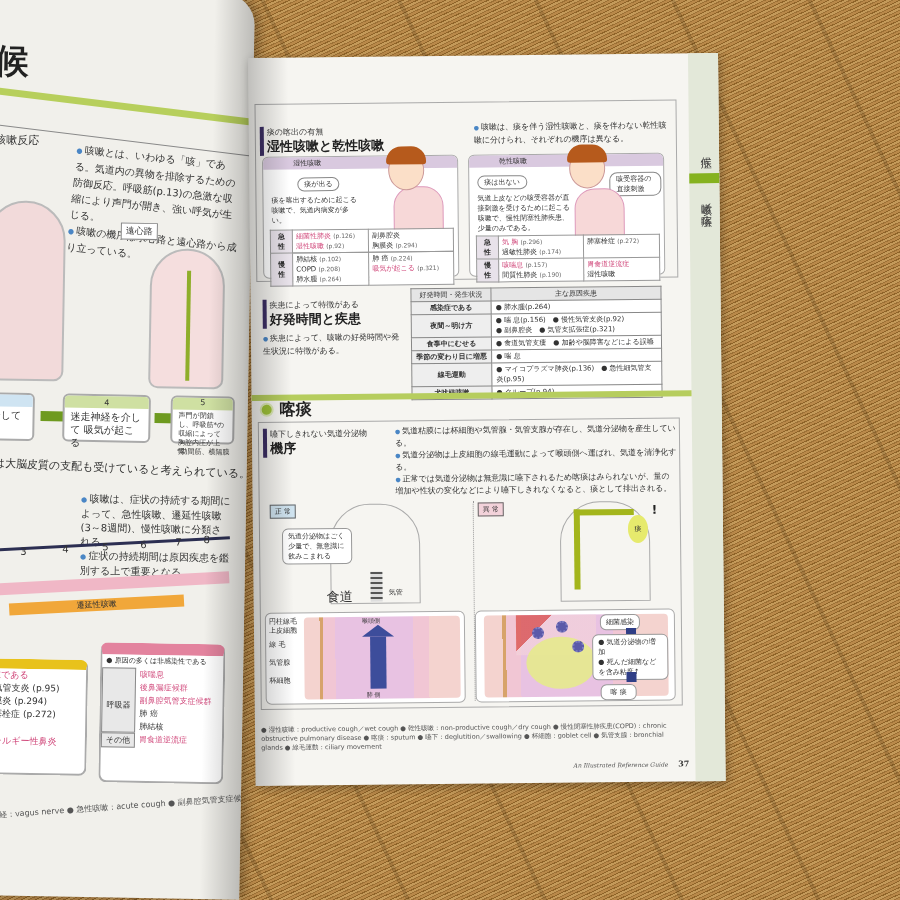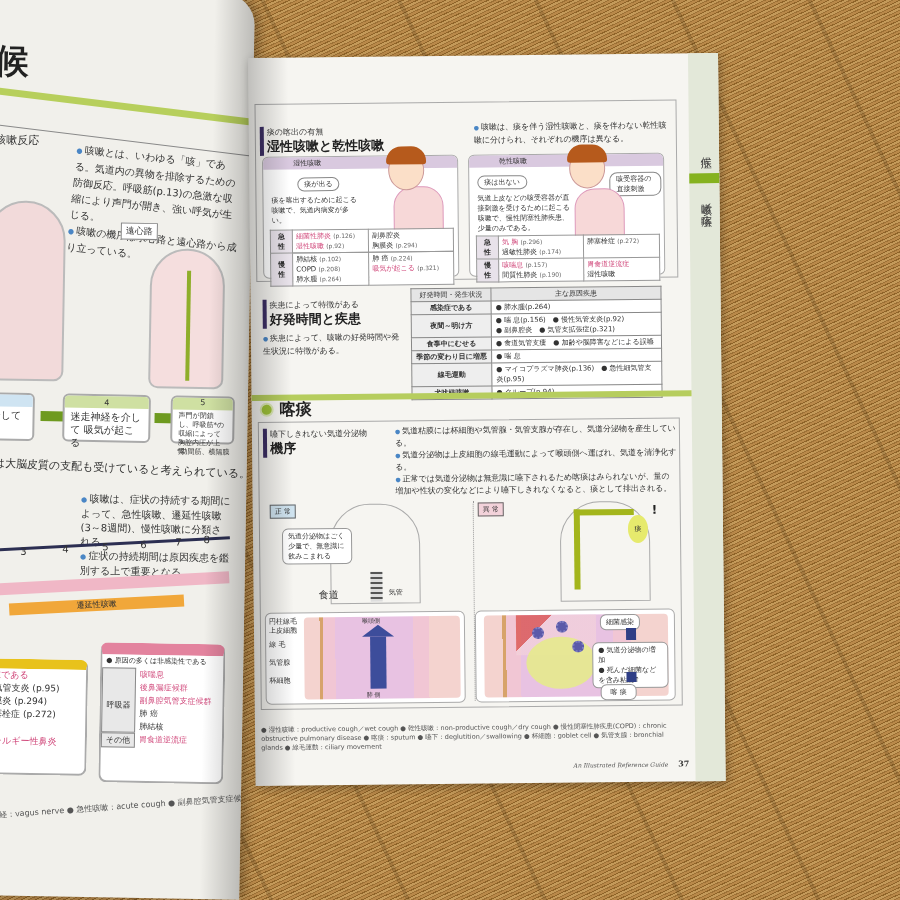--- a/index.html
+++ b/index.html
@@ -285,21 +285,21 @@
       <p>気道粘膜には杯細胞や気管腺・気管支腺が存在し、気道分泌物を産生している。</p>
       <p>気道分泌物は上皮細胞の線毛運動によって喉頭側へ運ばれ、気道を清浄化する。</p>
       <p>正常では気道分泌物は無意識に嚥下されるため喀痰はみられないが、量の増加や性状の変化などにより嚥下しきれなくなると、痰として排出される。</p>
     </div>
     <div class="dash"></div>
 
     <div class="stag" style="left:10px;top:82px">正 常</div>
     <div style="position:absolute;left:70px;top:82px;width:90px;height:100px;border:1px solid #aaa;border-radius:40px 40px 0 0"></div>
     <div class="callout" style="left:22px;top:106px;width:70px">気道分泌物はごく少量で、無意識に飲みこまれる</div>
     <div style="position:absolute;left:110px;top:150px;width:12px;height:30px;background:repeating-linear-gradient(#555 0 2px,#ddd 2px 5px)"></div>
-    <div style="position:absolute;left:58px;top:166px;font-size:10px;color:#333">食道</div>
+    <div style="position:absolute;left:66px;top:166px;font-size:13px;color:#333">食道</div>
     <div style="position:absolute;left:128px;top:166px;font-size:7px;color:#333">気管</div>
     <div class="diag" style="left:4px;top:190px;width:200px;height:92px">
       <div class="tlabels" style="left:3px;top:4px;width:30px">
         <div style="line-height:9px">円柱線毛上皮細胞</div>
         <div>線 毛</div>
         <div>気管腺</div>
         <div>杯細胞</div>
       </div>
       <div class="tissue" style="left:38px;top:4px;width:156px;height:82px"></div>
       <div style="position:absolute;left:96px;top:4px;font-size:6px;color:#333">喉頭側</div>
@@ -315,21 +315,21 @@
     <div style="position:absolute;left:392px;top:84px;font-size:12px;font-weight:bold;color:#222">!</div>
     <div class="diag" style="left:214px;top:190px;width:200px;height:92px;overflow:hidden">
       <div class="tissue" style="left:8px;top:4px;width:184px;height:82px"></div>
       <div class="abn-bg" style="left:40px;top:4px;width:80px;height:40px;opacity:.7"></div>
       <div class="mucus" style="left:50px;top:26px;width:70px;height:52px"></div>
       <div class="germ" style="left:56px;top:16px"></div>
       <div class="germ" style="left:80px;top:10px"></div>
       <div class="germ" style="left:96px;top:30px"></div>
       <div class="callout" style="left:124px;top:4px">細菌感染</div>
       <div class="darrow" style="left:150px;top:18px;height:12px"></div>
-      <div class="callout" style="left:116px;top:32px;width:76px">
+      <div class="callout" style="left:116px;top:24px;width:76px">
         <div>● <span>気道分泌物の増加</span></div>
         <div>● <span>死んだ細菌などを含み粘度↑</span></div>
       </div>
       <div class="darrow" style="left:150px;top:62px;height:10px"></div>
       <div class="callout" style="left:124px;top:74px;width:36px;text-align:center">喀 痰</div>
     </div>
   </div>
 
   <div class="footnote">● 湿性咳嗽：productive cough／wet cough ● 乾性咳嗽：non-productive cough／dry cough ● 慢性閉塞性肺疾患(COPD)：chronic obstructive pulmonary disease ● 喀痰：sputum ● 嚥下：deglutition／swallowing ● 杯細胞：goblet cell ● 気管支腺：bronchial glands ● 線毛運動：ciliary movement</div>
   <div class="pageno"><i>An Illustrated Reference Guide</i><b>37</b></div>

